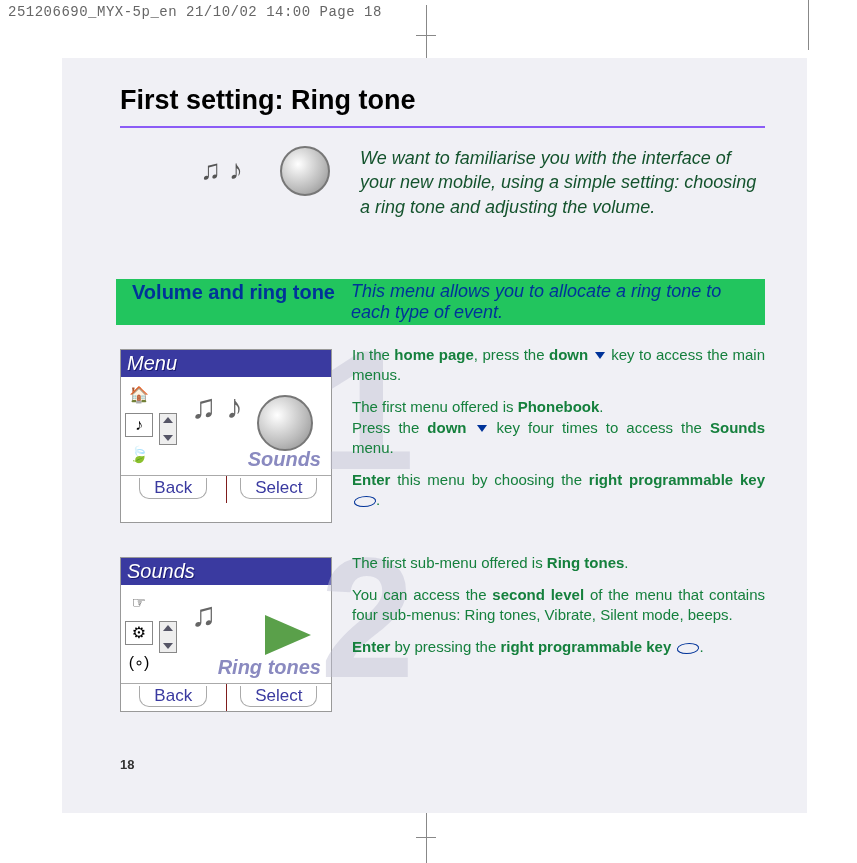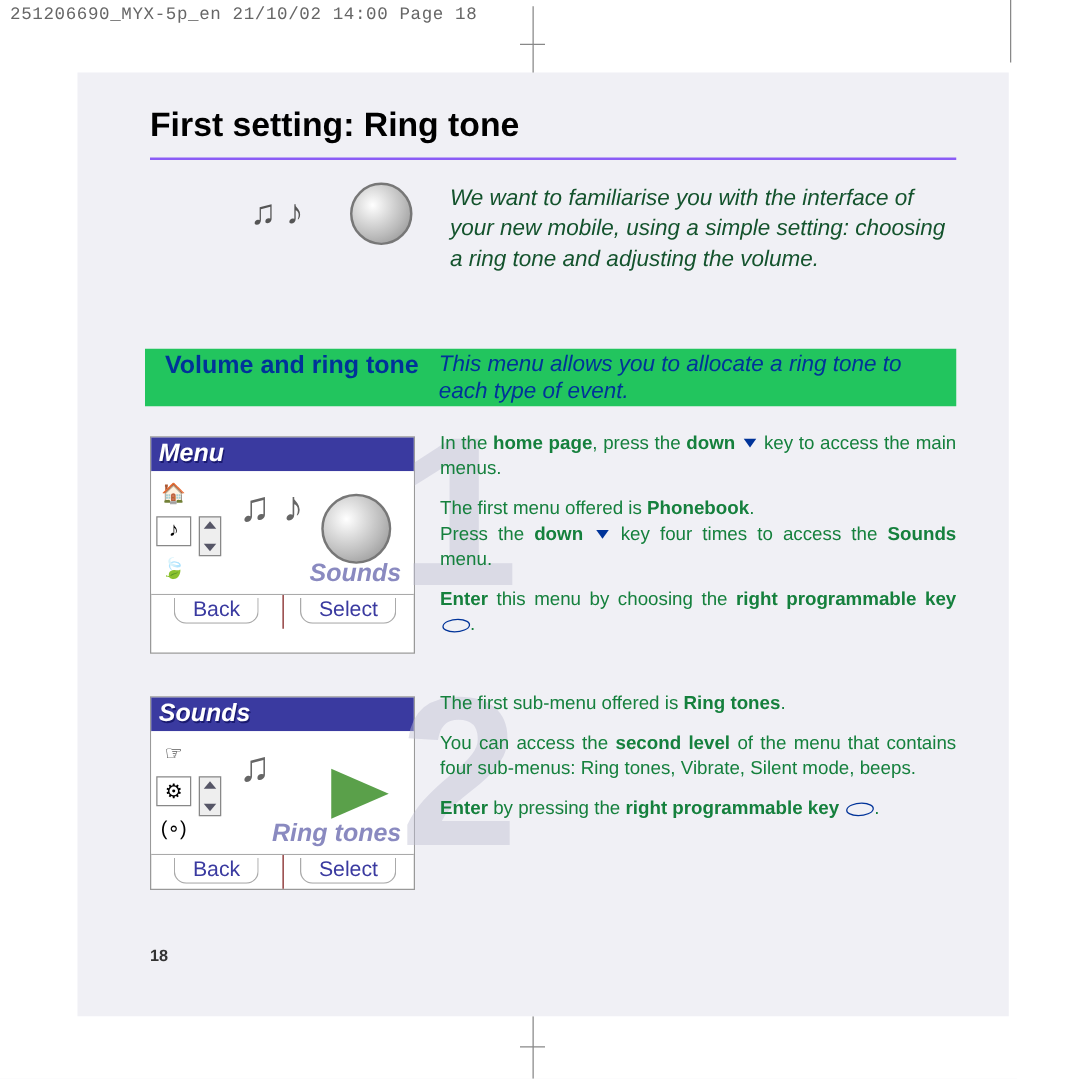--- a/index.html
+++ b/index.html
@@ -128,21 +128,21 @@
     width: 212px;
     border: 1px solid #999;
     background: white;
     font-family: Arial, sans-serif;
     flex-shrink: 0;
     margin-top: 4px;
   }
   .phone-title {
     background: #3a3aa0;
     color: white;
-    font-weight: bold;
+    font-weight: normal;
     font-size: 20px;
     padding: 2px 6px;
     font-style: italic;
     text-shadow: 1px 1px 0 #1a1a70;
   }
   .phone-body {
     height: 98px;
     position: relative;
     background: white;
   }

